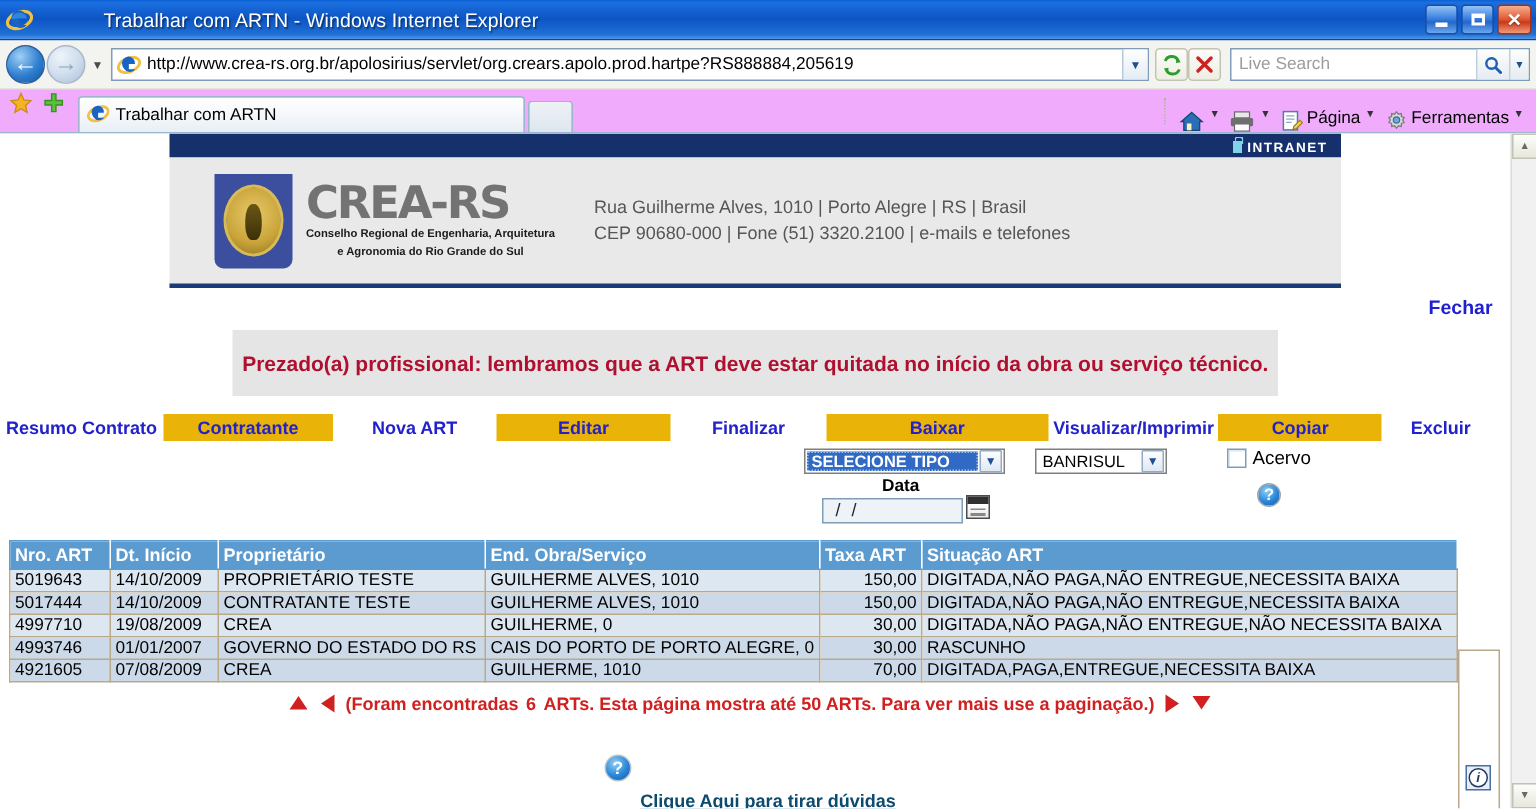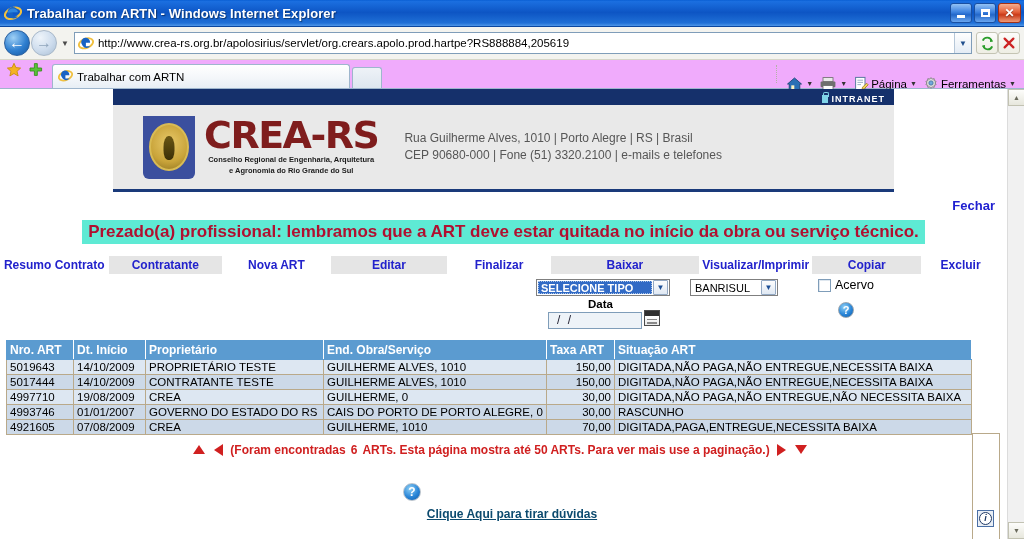--- a/index.html
+++ b/index.html
@@ -18,24 +18,25 @@
     background: linear-gradient(180deg,#0a5fd4 0%,#1b6fe0 6%,#0d55c4 48%,#1f6fd6 88%,#4f96e8 100%);
     display: flex; align-items: center;
     padding-left: 4px;
     border-bottom: 1px solid #0a47a0;
   }
   .title-ie-icon {
     width: 18px; height: 18px; margin-right: 5px;
     position: relative; flex: 0 0 auto;
   }
   .title-text {
-    color: #ffffff; font-size: 13px; font-weight: bold;
+    color: #ffffff; font-size: 13px; font-weight: normal;
     letter-spacing: .1px;
     text-shadow: 1px 1px 1px rgba(0,0,0,.45);
     white-space: nowrap;
+    margin-left: 42px;
   }
   .win-buttons { margin-left: auto; display: flex; gap: 2px; padding-right: 3px; }
   .wbtn {
     width: 22px; height: 20px; border-radius: 3px;
     border: 1px solid #1a4fa0;
     display: flex; align-items: center; justify-content: center;
     background: linear-gradient(180deg,#93c2f5 0%,#3d82e0 45%,#2367c9 60%,#6aa6ef 100%);
   }
   .wbtn.close {
     background: linear-gradient(180deg,#f6ad8e 0%,#e4603a 45%,#c93a18 60%,#ef9a78 100%);
@@ -115,21 +116,21 @@
     display:flex; align-items:center; padding: 0 8px 0 5px;
     font-size: 11.5px; color:#000;
   }
   .tab .lbl { margin-left: 4px; white-space: nowrap; }
   .newtab {
     height: 21px; width: 30px; margin-left: 2px;
     background: linear-gradient(180deg,#eef2f7 0%,#dde6ef 100%);
     border:1px solid #9eb6cd; border-bottom:none; border-radius: 3px 3px 0 0;
   }
   .cmdbar { margin-left:auto; display:flex; align-items:center; height:29px; padding-right:6px; gap:2px; }
-  .cmd-item { display:flex; align-items:center; font-size:11.5px; color:#000; padding: 0 2px; height:22px;margin-top:20px; }
+  .cmd-item { display:flex; font-size:11.5px; color:#000; padding: 0 2px; height:22px;margin-top:20px; }
   .cmd-item .caret { font-size:7px; margin-left:3px; color:#333; }
   .cmd-sep { width:1px; height:18px; border-left:1px dotted #b3b3a6; margin: 0 5px; }
 
   
   .page {
     position:absolute; left:0; top:89px; width:1024px; height:450px;
     background:#ffffff; overflow:hidden;
   }
   .vscroll {
     position:absolute; right:0; top:0; width:17px; height:450px;
@@ -167,45 +168,45 @@
     background: radial-gradient(circle at 50% 40%, #e8c96a 0%, #c9a43a 60%, #8f7320 100%);
     border: 2px solid #d8bb55; position:relative;
   }
   .logo-gear:after{
     content:""; position:absolute; left:50%; top:24%; transform:translateX(-50%);
     width:11px; height:24px; border-radius:45% 45% 40% 40%;
     background: linear-gradient(180deg,#6a5614,#3c3008);
   }
   .logo-text { margin-left: 9px; flex:0 0 auto; }
   .crea-title {
-    font-size: 38px; font-weight: bold; letter-spacing: -1.5px;
-    color:#7f1d1d; line-height: .92; font-family: "DejaVu Sans", sans-serif;
+    font-size: 30px; font-weight: bold; letter-spacing: -1.5px;
+    color:#737373; line-height: .92; font-family: "DejaVu Sans", sans-serif;
   }
   .crea-sub { font-size: 7.5px; font-weight:bold; color:#1b1b1b; line-height:1.25; margin-top:2px; text-align:center;}
   .banner-addr { margin-left: 26px; font-size: 12px; color:#565656; line-height: 1.45; }
 
   .fechar-row { width: 1007px; text-align: right; padding: 4px 12px 0 0; height:22px;}
   .fechar {
     font-size: 13px; font-weight: bold; color: #2020d0; text-decoration: none;
   }
   .notice-row { text-align:center; padding-top: 6px; }
   .notice {
-    display:inline-block; background:#5eead4; color:#b01030;
-    font-size: 17px; font-weight: bold; padding: 2px 6px;
+    display:inline-block; background:#e5e5e5; color:#b01030;
+    font-size: 14px; font-weight: bold; padding: 14px 6px;
   }
 
   
   .menu {
     margin-top: 12px; width: 1000px; display:flex; align-items:center;
     font-size: 12px; font-weight:bold; color:#2222cc;
   }
   .menu-item {
     text-align:center; padding: 2px 0; white-space:nowrap;
   }
-  .menu-item.shaded { background:#e5e5e5; }
+  .menu-item.shaded { background:#eab308; }
 
   .ctrl-row { position:relative; height: 66px; width: 1000px; }
   .sel-tipo {
     position:absolute; left:536px; top:5px; width:134px; height:17px;
     border:1px solid #7f7f7f; background:#fff; display:flex; align-items:center;
   }
   .sel-tipo .txt {
     flex:1 1 auto; background:#316ac5; color:#fff; font-size:11px; font-weight:bold;
     padding: 0 2px; height:13px; line-height:13px; margin:1px;
     border:1px dotted #a8c3e8; overflow:hidden; white-space:nowrap;
@@ -355,20 +356,30 @@
         <path d="M3 5 A5 5 0 0 1 12.5 5.5" stroke="#2a9d2a" stroke-width="2" fill="none"></path>
         <path d="M13 11 A5 5 0 0 1 3.5 10.5" stroke="#2a9d2a" stroke-width="2" fill="none"></path>
         <path d="M11 2.5 L14 5.8 L10.6 6.4 Z" fill="#2a9d2a"></path>
         <path d="M5 13.6 L2 10.3 L5.4 9.7 Z" fill="#2a9d2a"></path>
       </svg>
     </div>
     <div class="icon-sq bordered">
       <svg width="14" height="14" viewBox="0 0 16 16">
         <path d="M3 3 L13 13 M13 3 L3 13" stroke="#cc2222" stroke-width="2.6" stroke-linecap="round"></path>
       </svg>
+    </div>
+    <div class="search-wrap">
+      <input type="text" placeholder="Live Search" style="">
+      <div class="search-go">
+        <svg width="13" height="13" viewBox="0 0 16 16">
+          <circle cx="6.6" cy="6.6" r="4.3" fill="none" stroke="#1f5fae" stroke-width="2"></circle>
+          <path d="M10 10 L14 14" stroke="#1f5fae" stroke-width="2.4" stroke-linecap="round"></path>
+        </svg>
+      </div>
+      <div class="search-go2">▼</div>
     </div>
   </div>
 
   <div class="tabstrip">
     <div class="fav-icons">
       <span>
         <svg width="16" height="16" viewBox="0 0 16 16">
           <path d="M8 1.3 L9.9 5.6 L14.6 6.1 L11 9.3 L12.1 13.9 L8 11.5 L3.9 13.9 L5 9.3 L1.4 6.1 L6.1 5.6 Z" fill="#f5b323" stroke="#c88c10" stroke-width=".9"></path>
         </svg>
       </span>

